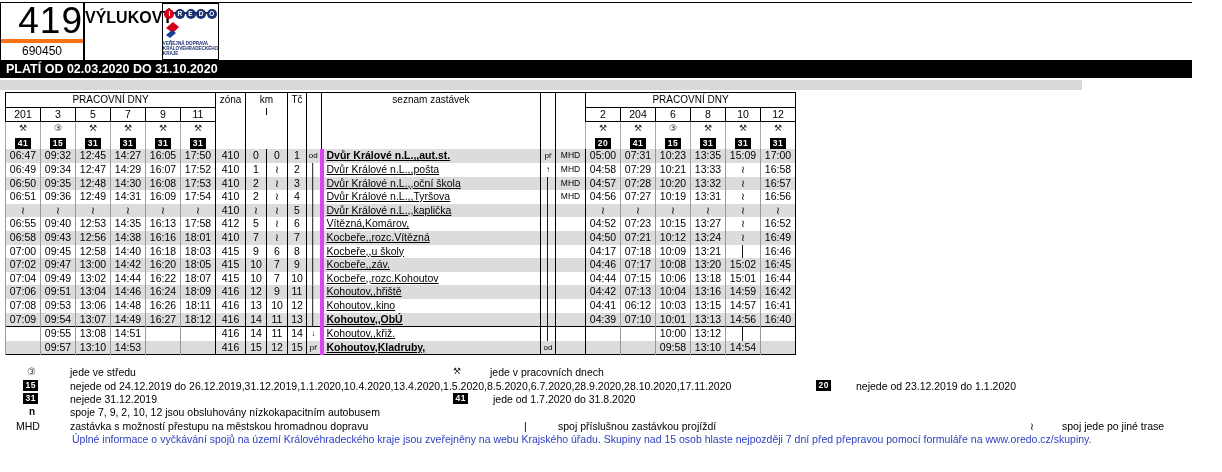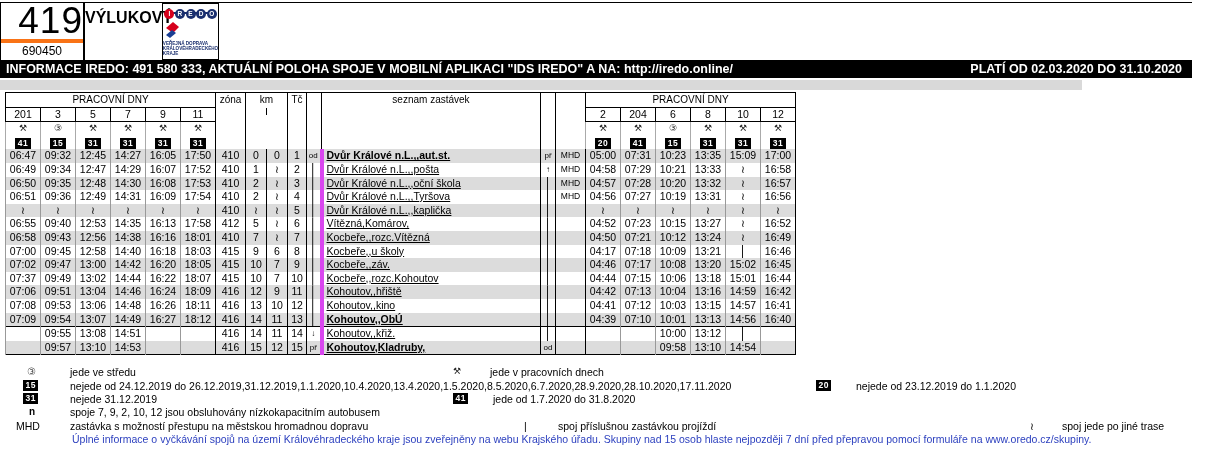--- a/index.html
+++ b/index.html
@@ -85,21 +85,20 @@
       </div>
       <svg class="logo-check" width="20" height="18" viewBox="0 0 20 18">
         <path d="M1 6 L8 0 L14 5 L8 11 Z" fill="#d6001c"></path>
         <path d="M1 13 L7 8 L11 11 L5 16 Z" fill="#1a3f94"></path>
       </svg>
       <div class="logo-caption">VEŘEJNÁ DOPRAVA KRÁLOVÉHRADECKÉHO KRAJE</div>
     </div>
   </div>
 
   <div class="infobar">
-    <span>INFORMACE IREDO: 491 580 333, AKTUÁLNÍ POLOHA SPOJE V MOBILNÍ APLIKACI "IDS IREDO" A NA: http://iredo.online/</span>
     <span>PLATÍ OD 02.03.2020   DO 31.10.2020</span>
   </div>
   <div class="grayband"></div>
 
   <table class="tt">
     <colgroup>
       <col style="width:35px">
         <col style="width:35px">
         <col style="width:35px">
         <col style="width:35px">
@@ -368,21 +367,21 @@
           <td class="marker m2 shaft">│</td>
           <td class="mhd"></td>
           <td class="time">04:46</td>
           <td class="time">07:17</td>
           <td class="time">10:08</td>
           <td class="time">13:20</td>
           <td class="time">15:02</td>
           <td class="time">16:45</td>
         </tr>
         <tr>
-          <td class="time">07:37</td>
+          <td class="time">07:04</td>
           <td class="time">09:49</td>
           <td class="time">13:02</td>
           <td class="time">14:44</td>
           <td class="time">16:22</td>
           <td class="time">18:07</td>
           <td class="zona">415</td>
           <td class="km">10</td>
           <td class="km">7</td>
           <td class="tc">10</td>
           <td class="marker shaft">│</td>
@@ -427,21 +426,21 @@
           <td class="time">18:11</td>
           <td class="zona">416</td>
           <td class="km">13</td>
           <td class="km">10</td>
           <td class="tc">12</td>
           <td class="marker shaft">│</td>
           <td class="stop">Kohoutov,,kino</td>
           <td class="marker m2 shaft">│</td>
           <td class="mhd"></td>
           <td class="time">04:41</td>
-          <td class="time">07:12</td>
+          <td class="time">06:12</td>
           <td class="time">10:03</td>
           <td class="time">13:15</td>
           <td class="time">14:57</td>
           <td class="time">16:41</td>
         </tr>
         <tr>
           <td class="time">07:09</td>
           <td class="time">09:54</td>
           <td class="time">13:07</td>
           <td class="time">14:49</td>

